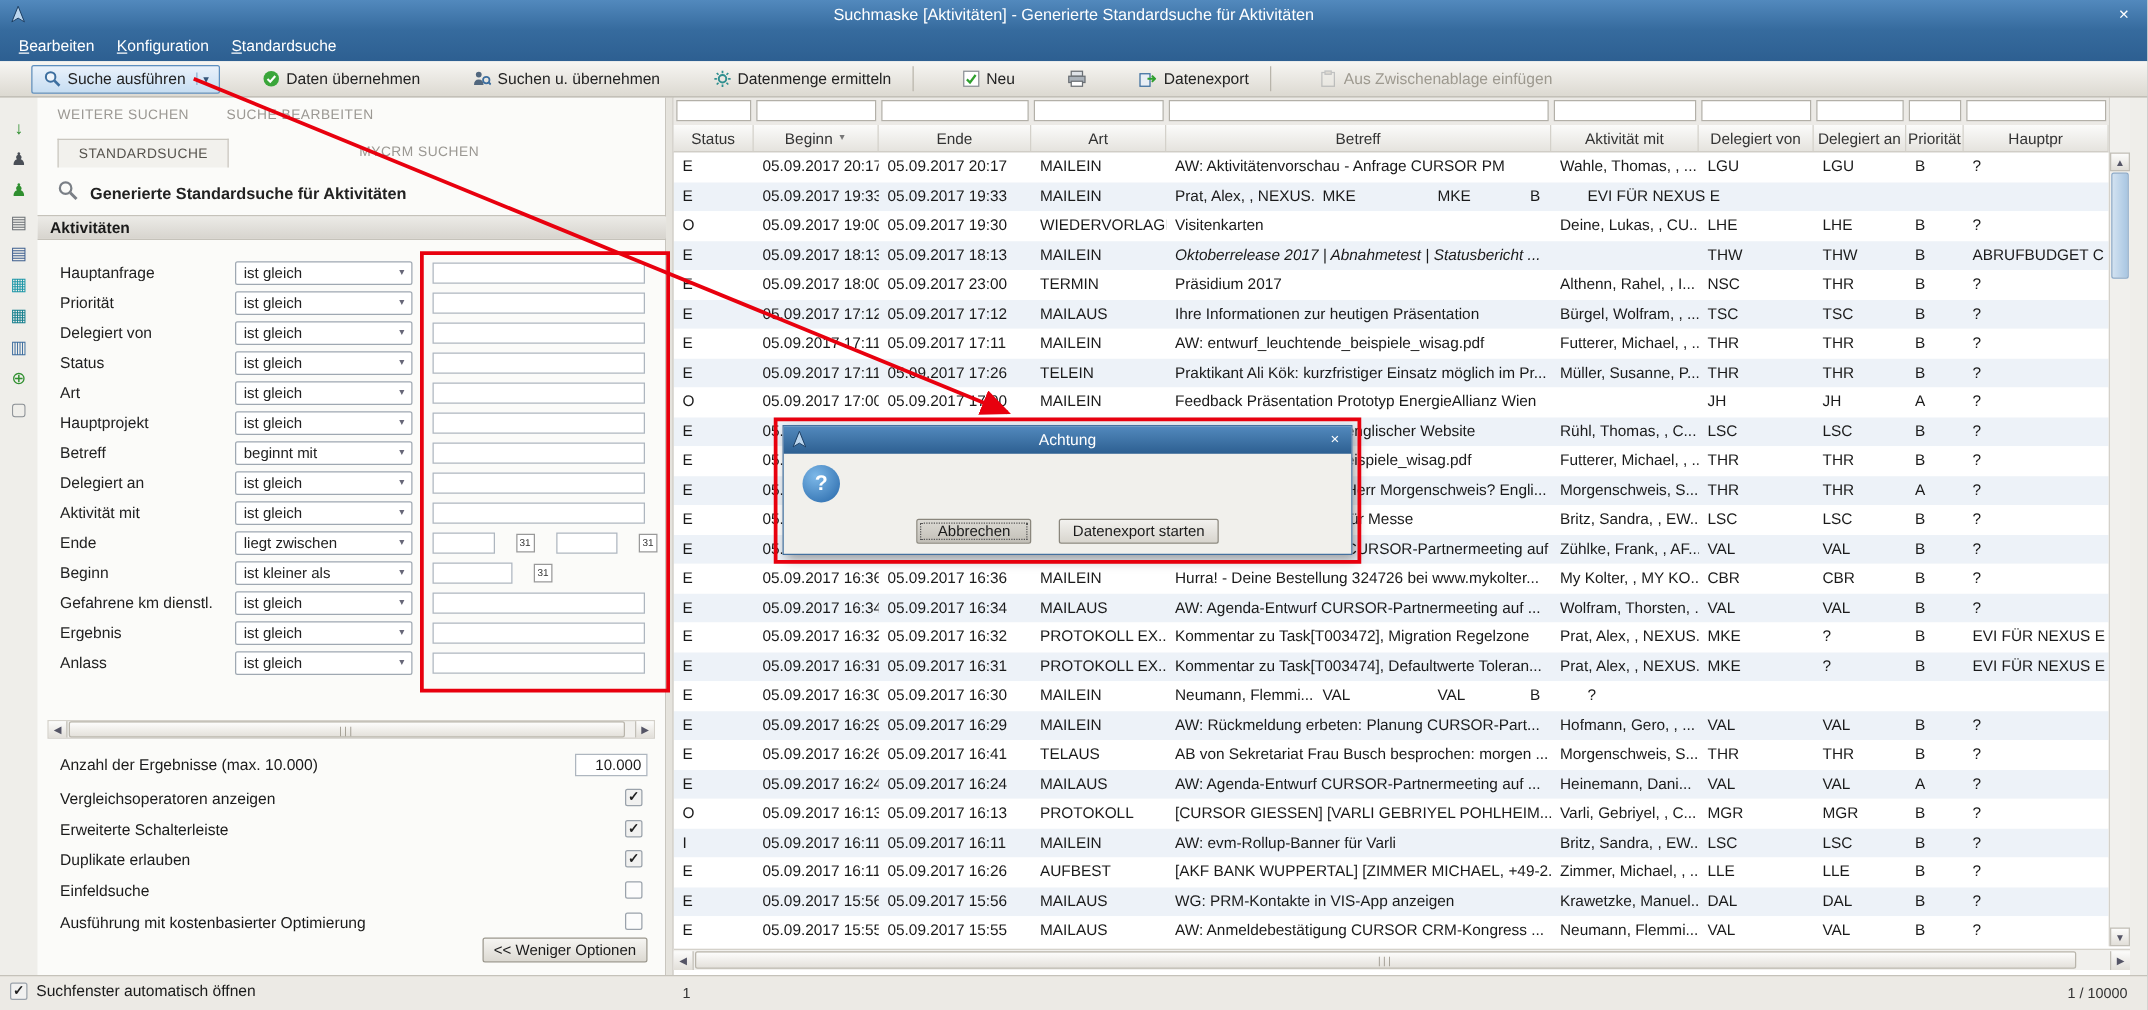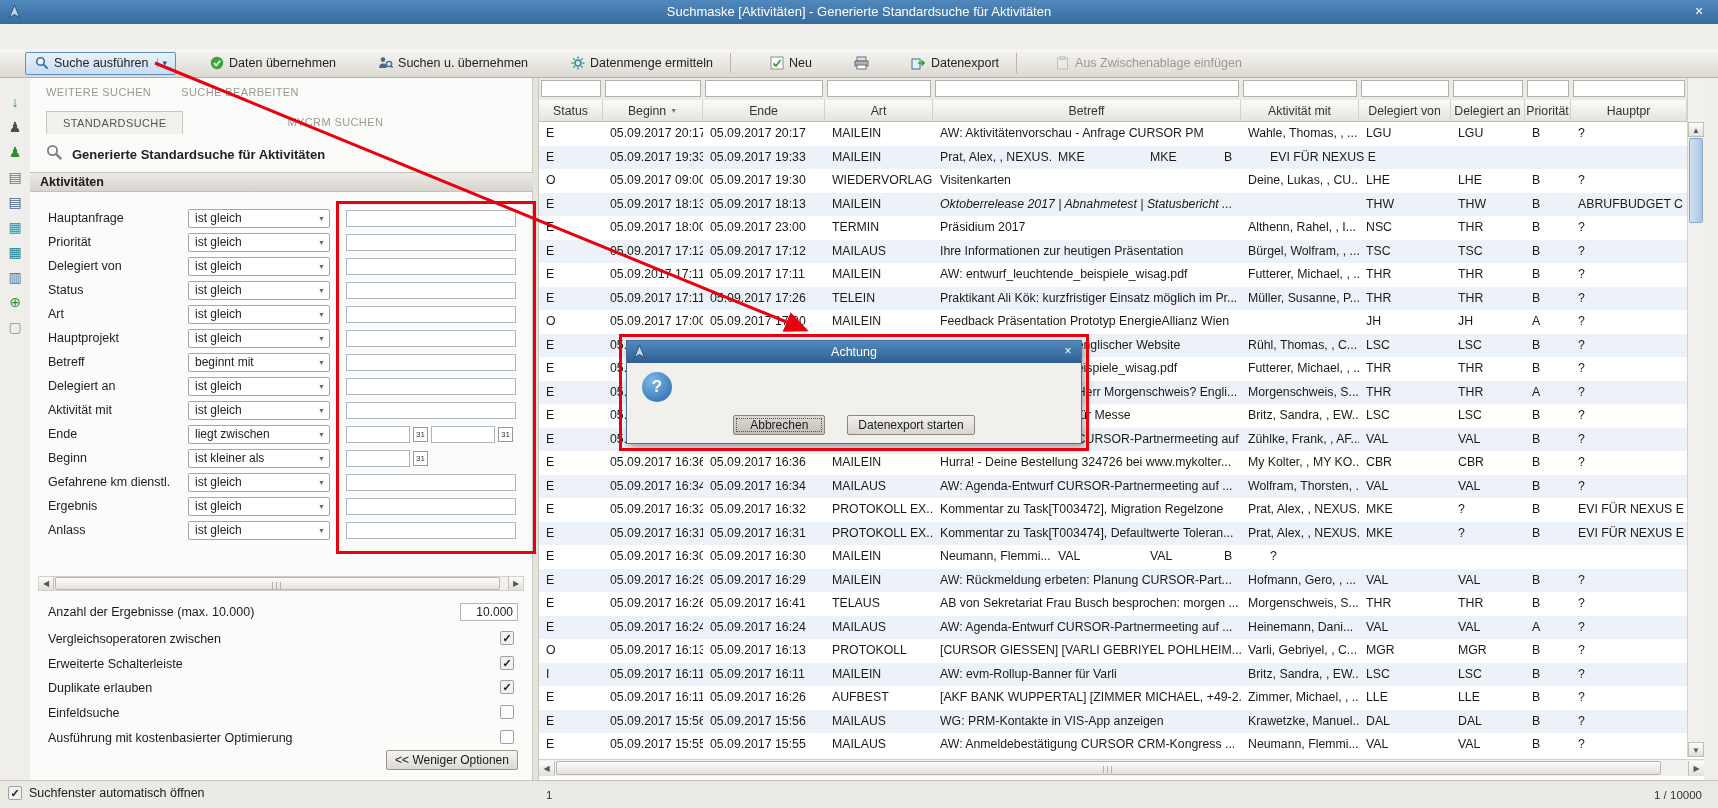--- a/index.html
+++ b/index.html
@@ -36,21 +36,21 @@
   .tab2{font-size:11px;letter-spacing:.4px;color:#9b9893;padding:5px 16px;}
   .tab2.active{background:#f2f1ed;border:1px solid #c9c6bf;border-bottom:none;color:#56534d;}
   .tab2 + .tab2{margin-left:88px;}
   .search-heading{position:absolute;left:16px;top:66px;display:flex;align-items:center;gap:9px;font-weight:bold;font-size:13px;color:#222;}
   .section-bar{position:absolute;left:0;top:94px;width:503px;height:20px;background:linear-gradient(180deg,#ecebe7,#d7d4ce);border-top:1px solid #c5c2ba;border-bottom:1px solid #c5c2ba;font-weight:bold;font-size:12.5px;padding-left:10px;line-height:18px;}
   .form-rows{position:absolute;left:0;top:128px;width:503px;}
   .form-row{height:24px;display:flex;align-items:center;}
   .f-label{width:158px;padding-left:18px;color:#222;white-space:nowrap;overflow:hidden;}
   .f-op{width:142px;height:19px;background:#fff;border:1px solid #9fa8b2;border-radius:2px;display:flex;align-items:center;justify-content:space-between;padding:0 4px 0 6px;font-size:12px;color:#222;flex:0 0 142px;}
   .f-op-arrow{font-size:7px;color:#667;}
-  .f-val{margin-left:16px;display:flex;align-items:center;gap:3px;width:180px;}
+  .f-val{margin-left:16px;display:flex;align-items:center;gap:17px;width:180px;}
   .f-input{width:170px;height:17px;background:#fff;border:1px solid #aeb6bf;}
   .f-input.date{width:64px;}
   .cal-ico{width:15px;height:15px;background:#fff;border:1px solid #999;font-size:8px;text-align:center;line-height:13px;color:#333;flex:0 0 15px;}
   .panel-scroll{position:absolute;left:8px;top:498px;width:486px;height:15px;background:#f1f0ed;border:1px solid #d4d1ca;}
   .ps-arrow{position:absolute;top:0;width:15px;height:13px;font-size:8px;text-align:center;line-height:13px;color:#556;background:linear-gradient(180deg,#fcfcfb,#e2dfd9);}
   .ps-arrow.left{left:0;border-right:1px solid #c2bfb7;}
   .ps-arrow.right{right:0;border-left:1px solid #c2bfb7;}
   .ps-thumb{position:absolute;left:16px;top:0;width:445px;height:13px;background:linear-gradient(180deg,#fdfdfc,#e4e1db);border:1px solid #b9b5ab;border-radius:2px;}
   .grip{position:absolute;left:50%;top:2px;transform:translateX(-50%);font-size:8px;letter-spacing:2px;color:#999488;line-height:9px;}
   .results-row{position:absolute;left:0;top:525px;width:503px;height:20px;}
@@ -120,20 +120,25 @@
   <div class="titlebar">
     <span class="app-icon">
       <svg width="15" height="15" viewBox="0 0 15 15">
           <path d="M7.5 1 L12.5 13.5 L7.5 10.5 L2.5 13.5 Z" fill="#bcd6ee" stroke="#1d3f63" stroke-width="0.8"></path>
         </svg>
     </span>
     <span class="win-title">Suchmaske [Aktivitäten] - Generierte Standardsuche für Aktivitäten</span>
     <span class="win-close">×</span>
   </div>
 
+  <div class="menubar" id="menubar">
+      <span class="menu-item"><u>B</u>earbeiten</span>
+      <span class="menu-item"><u>K</u>onfiguration</span>
+      <span class="menu-item"><u>S</u>tandardsuche</span>
+    </div>
   <div class="toolbar" id="toolbar">
       <span class="tb-btn emph">
         <span class="tb-ico">
           <svg width="14" height="14" viewBox="0 0 14 14">
             <circle cx="5.5" cy="5.5" r="3.8" fill="#eef4fa" stroke="#3c6e9f" stroke-width="1.6"></circle>
             <line x1="8.6" y1="8.6" x2="12.6" y2="12.6" stroke="#3c6e9f" stroke-width="2"></line>
           </svg>
         </span>
         <span class="tb-lbl">Suche ausführen</span>
         <span class="tb-drop">▾</span>
@@ -399,21 +404,21 @@
           <span class="grip">|||</span>
         </span>
       <span class="ps-arrow right">▶</span>
     </div>
     <div class="results-row">
       <span class="res-label">Anzahl der Ergebnisse (max. 10.000)</span>
       <span class="res-input">10.000</span>
     </div>
     <div class="options" id="options">
         <div class="opt-row">
-          <span class="opt-label">Vergleichsoperatoren zwischen</span>
+          <span class="opt-label">Vergleichsoperatoren anzeigen</span>
           <span class="checkbox checked">✓</span>
         </div>
         <div class="opt-row">
           <span class="opt-label">Erweiterte Schalterleiste</span>
           <span class="checkbox checked">✓</span>
         </div>
         <div class="opt-row">
           <span class="opt-label">Duplikate erlauben</span>
           <span class="checkbox checked">✓</span>
         </div>
@@ -516,21 +521,21 @@
           <span class="t-cell" style="width: 122px;">05.09.2017 19:33</span>
           <span class="t-cell" style="width: 108px;">MAILEIN</span>
           <span class="t-cell" style="width: 118px;">Prat, Alex, , NEXUS...</span>
           <span class="t-cell" style="width: 92px;">MKE</span>
           <span class="t-cell" style="width: 74px;">MKE</span>
           <span class="t-cell" style="width: 46px;">B</span>
           <span class="t-cell" style="width: 116px;">EVI FÜR NEXUS E</span>
         </div>
         <div class="t-row">
           <span class="t-cell" style="width: 64px;">O</span>
-          <span class="t-cell" style="width: 100px;">05.09.2017 09:00</span>
+          <span class="t-cell" style="width: 100px;">05.09.2017 19:00</span>
           <span class="t-cell" style="width: 122px;">05.09.2017 19:30</span>
           <span class="t-cell" style="width: 108px;">WIEDERVORLAGE</span>
           <span class="t-cell" style="width: 308px;">Visitenkarten</span>
           <span class="t-cell" style="width: 118px;">Deine, Lukas, , CU...</span>
           <span class="t-cell" style="width: 92px;">LHE</span>
           <span class="t-cell" style="width: 74px;">LHE</span>
           <span class="t-cell" style="width: 46px;">B</span>
           <span class="t-cell" style="width: 116px;">?</span>
         </div>
         <div class="t-row alt">

